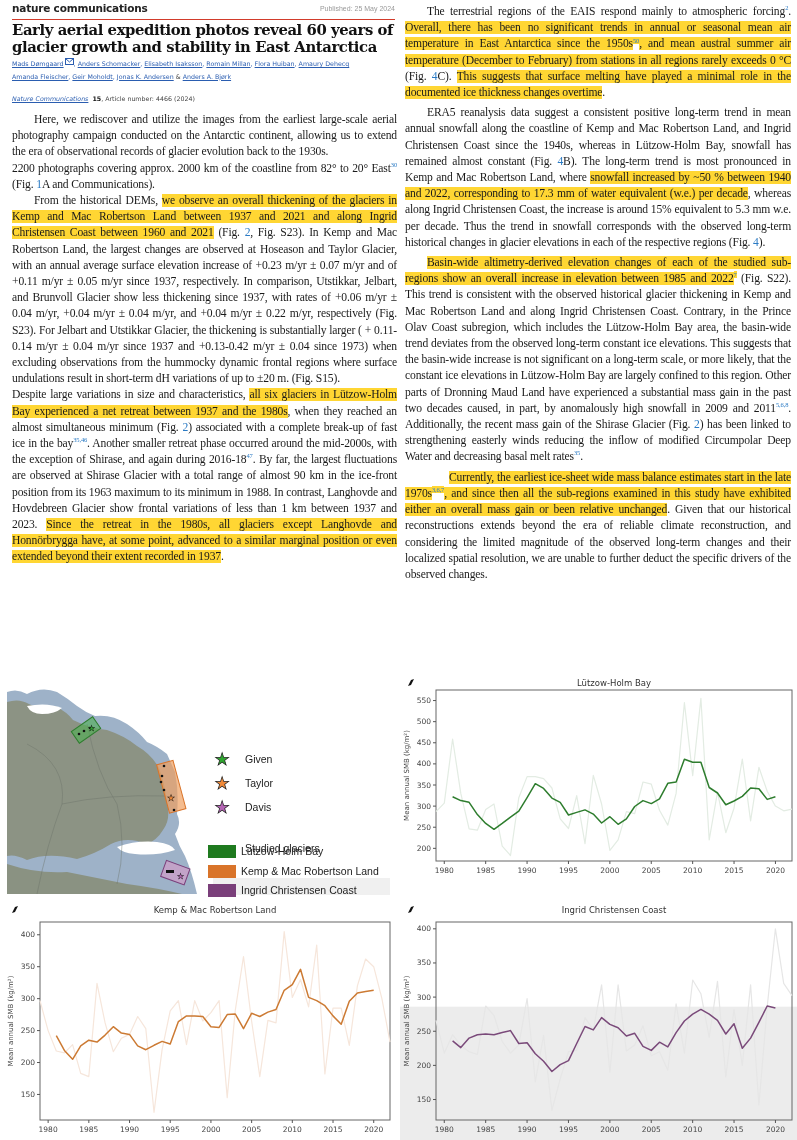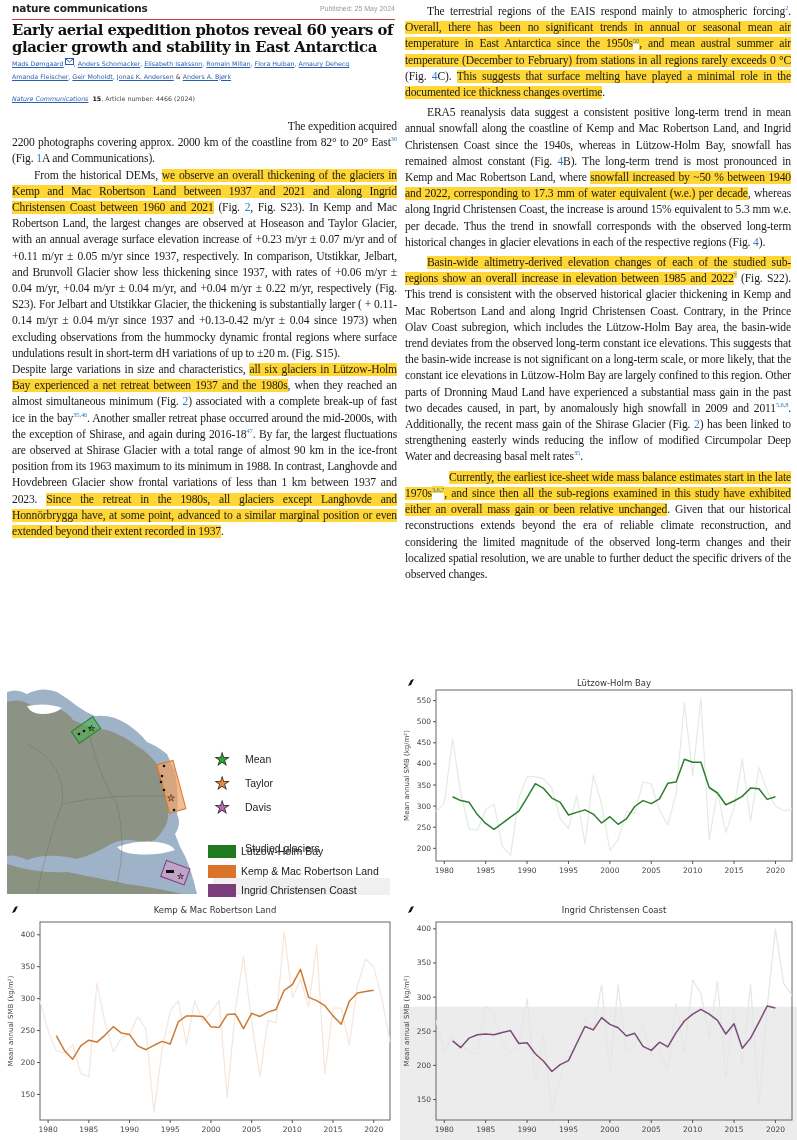--- a/index.html
+++ b/index.html
@@ -62,21 +62,21 @@
   <a>Jonas K. Andersen</a>
   <span class="amp">&amp;</span>
   <a>Anders A. Bjørk</a>
 </div>
 <div class="citation">
   <span class="jn">Nature Communications</span>&nbsp;
   <b>15</b><span>, Article number: 4466 (2024)</span>
 </div>
 
 <div class="col" style="left:12px; top:112px; width:385px;">
-  <p class="right" style="margin-top:7px">The expedition acquired</p>
+  <p class="indent">Here, we rediscover and utilize the images from the earliest large-scale aerial photography campaign conducted on the Antarctic continent, allowing us to extend the era of observational records of glacier evolution back to the 1930s.</p>
   <p><span>2200 photographs covering approx. 2000 km of the coastline from 82° to 20° East</span><sup>30</sup><span> (Fig. </span><span class="ref">1</span><span>A and Communications).</span></p>
   <p class="indent"><span>From the historical DEMs, </span><span class="hl">we observe an overall thickening of the glaciers in Kemp and Mac Robertson Land between 1937 and 2021 and along Ingrid Christensen Coast between 1960 and 2021</span><span> (Fig. </span><span class="ref">2</span><span>, Fig. S23). In Kemp and Mac Robertson Land, the largest changes are observed at Hoseason and Taylor Glacier, with an annual average surface elevation increase of +0.23 m/yr ± 0.07 m/yr and of +0.11 m/yr ± 0.05 m/yr since 1937, respectively. In comparison, Utstikkar, Jelbart, and Brunvoll Glacier show less thickening since 1937, with rates of +0.06 m/yr ± 0.04 m/yr, +0.04 m/yr ± 0.04 m/yr, and +0.04 m/yr ± 0.22 m/yr, respectively (Fig. S23). For Jelbart and Utstikkar Glacier, the thickening is substantially larger ( + 0.11-0.14 m/yr ± 0.04 m/yr since 1937 and +0.13-0.42 m/yr ± 0.04 since 1973) when excluding observations from the hummocky dynamic frontal regions where surface undulations result in short-term dH variations of up to ±20 m. (Fig. S15).</span></p>
   <p><span>Despite large variations in size and characteristics, </span><span class="hl">all six glaciers in Lützow-Holm Bay experienced a net retreat between 1937 and the 1980s</span><span>, when they reached an almost simultaneous minimum (Fig. </span><span class="ref">2</span><span>) associated with a complete break-up of fast ice in the bay</span><sup>35,46</sup><span>. Another smaller retreat phase occurred around the mid-2000s, with the exception of Shirase, and again during 2016-18</span><sup>47</sup><span>. By far, the largest fluctuations are observed at Shirase Glacier with a total range of almost 90 km in the ice-front position from its 1963 maximum to its minimum in 1988. In contrast, Langhovde and Hovdebreen Glacier show frontal variations of less than 1 km between 1937 and 2023. </span><span class="hl">Since the retreat in the 1980s, all glaciers except Langhovde and Honnörbrygga have, at some point, advanced to a similar marginal position or even extended beyond their extent recorded in 1937</span><span>.</span></p>
 </div>
 
 <div class="col" style="left:405px; top:4px; width:386px;">
   <p class="indent"><span>The terrestrial regions of the EAIS respond mainly to atmospheric forcing</span><sup>2</sup><span>. </span><span class="hl">Overall, there has been no significant trends in annual or seasonal mean air temperature in East Antarctica since the 1950s</span><sup class="hl">50</sup><span class="hl">, and mean austral summer air temperature (December to February) from stations in all regions rarely exceeds 0 °C</span><span> (Fig. </span><span class="ref">4</span><span>C). </span><span class="hl">This suggests that surface melting have played a minimal role in the documented ice thickness changes overtime</span><span>.</span></p>
   <p class="indent" style="margin-top:4px"><span>ERA5 reanalysis data suggest a consistent positive long-term trend in mean annual snowfall along the coastline of Kemp and Mac Robertson Land, and Ingrid Christensen Coast since the 1940s, whereas in Lützow-Holm Bay, snowfall has remained almost constant (Fig. </span><span class="ref">4</span><span>B). The long-term trend is most pronounced in Kemp and Mac Robertson Land, where </span><span class="hl">snowfall increased by ~50 % between 1940 and 2022, corresponding to 17.3 mm of water equivalent (w.e.) per decade</span><span>, whereas along Ingrid Christensen Coast, the increase is around 15% equivalent to 5.3 mm w.e. per decade. Thus the trend in snowfall corresponds with the observed long-term historical changes in glacier elevations in each of the respective regions (Fig. </span><span class="ref">4</span><span>).</span></p>
   <p class="indent" style="margin-top:4px"><span class="hl">Basin-wide altimetry-derived elevation changes of each of the studied sub-regions show an overall increase in elevation between 1985 and 2022</span><sup class="hl">7</sup><span> (Fig. S22). This trend is consistent with the observed historical glacier thickening in Kemp and Mac Robertson Land and along Ingrid Christensen Coast. Contrary, in the Prince Olav Coast subregion, which includes the Lützow-Holm Bay area, the basin-wide trend deviates from the observed long-term constant ice elevations. This suggests that the basin-wide increase is not significant on a long-term scale, or more likely, that the constant ice elevations in Lützow-Holm Bay are largely confined to this region. Other parts of Dronning Maud Land have experienced a substantial mass gain in the past two decades caused, in part, by anomalously high snowfall in 2009 and 2011</span><sup>5,6,8</sup><span>. Additionally, the recent mass gain of the Shirase Glacier (Fig. </span><span class="ref">2</span><span>) has been linked to strengthening easterly winds reducing the inflow of modified Circumpolar Deep Water and decreasing basal melt rates</span><sup>35</sup><span>.</span></p>
   <p class="indent" style="margin-top:4px; text-indent:44px"><span class="hl">Currently, the earliest ice-sheet wide mass balance estimates start in the late 1970s</span><sup class="hl">3,6,7</sup><span class="hl">, and since then all the sub-regions examined in this study have exhibited either an overall mass gain or been relative unchanged</span><span>. Given that our historical reconstructions extends beyond the era of reliable climate reconstruction, and considering the limited magnitude of the observed long-term changes and their localized spatial resolution, we are unable to further deduct the specific drivers of the observed changes.</span></p>
@@ -112,21 +112,21 @@
       </g>
     <rect x="159" y="186" width="8" height="3" fill="#111"></rect>
     <text x="170" y="195" font-size="8" fill="#b565b5" stroke="#111" stroke-width="0.4">★</text>
   </svg>
 </div>
 
 <div class="leg-bg"></div>
 <div class="legend">
   <div class="leg-row" style="top:0">
     <span class="leg-star" style="color:#2fa52f">★</span>
-    <span class="leg-label">Mean</span>
+    <span class="leg-label">Given</span>
   </div>
   <div class="leg-row" style="top:24px">
     <span class="leg-star" style="color:#f08a3a">★</span>
     <span class="leg-label">Taylor</span>
   </div>
   <div class="leg-row" style="top:48px">
     <span class="leg-star" style="color:#b565b5">★</span>
     <span class="leg-label">Davis</span>
   </div>
   <div class="leg-row" style="top:89px">

